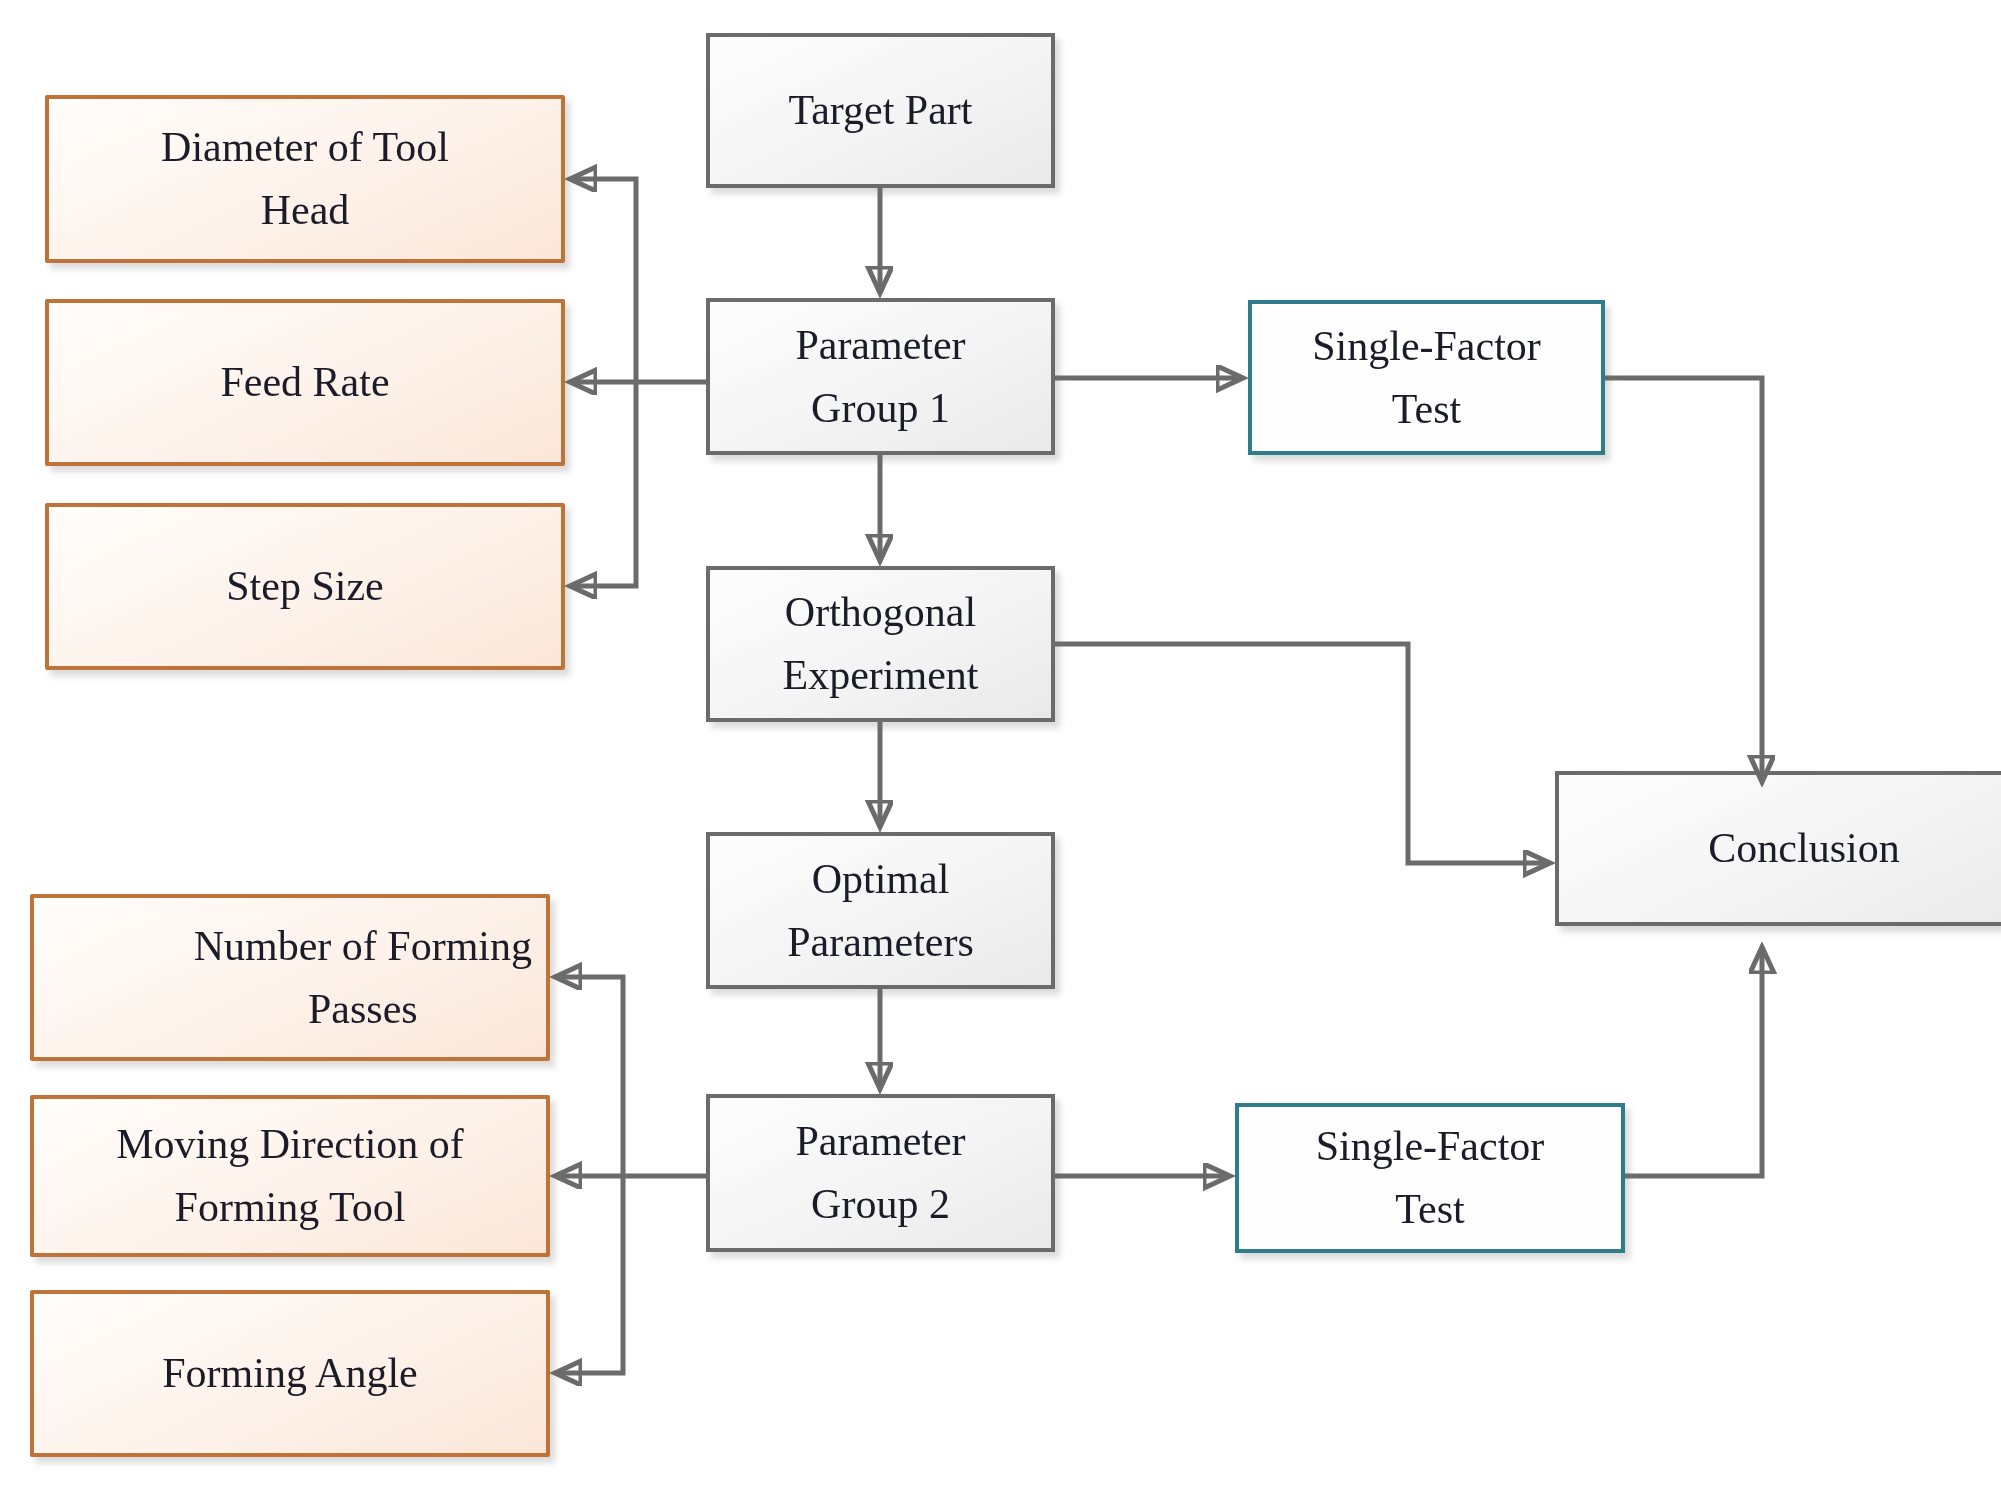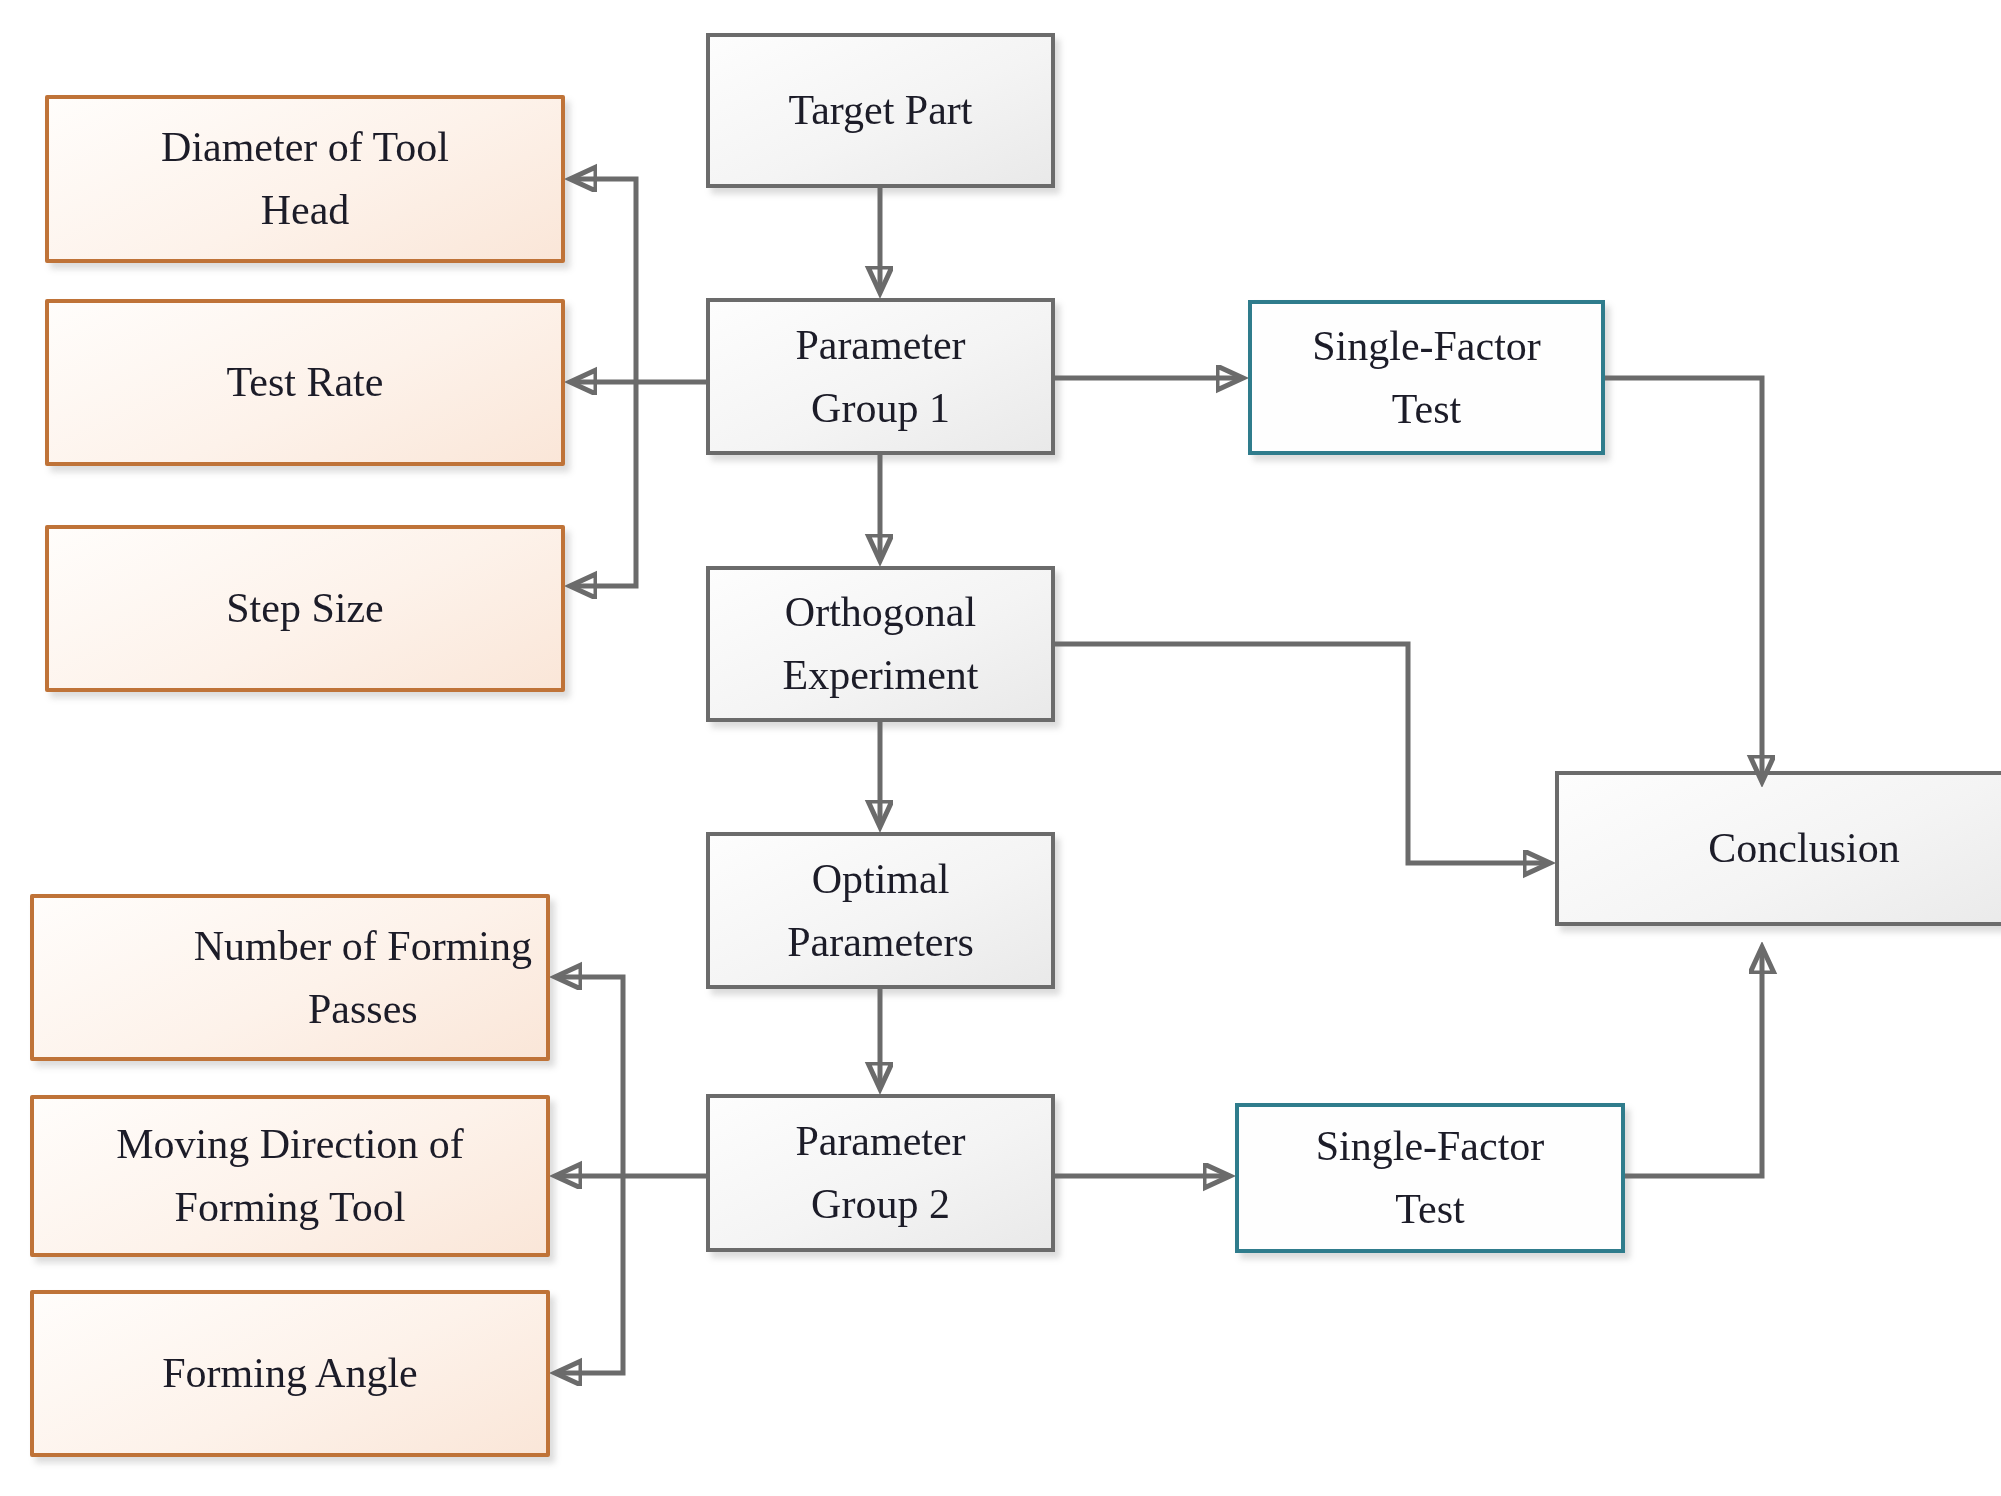--- a/index.html
+++ b/index.html
@@ -54,21 +54,21 @@
   #n-group2        { left: 706px;  top: 1094px; width: 349px; height: 158px; }
 
   
   #n-sft1          { left: 1248px; top: 300px;  width: 357px; height: 155px; }
   #n-sft2          { left: 1235px; top: 1103px; width: 390px; height: 150px; }
   #n-conclusion    { left: 1555px; top: 771px;  width: 498px; height: 155px; }
 
   
   #n-diameter      { left: 45px;   top: 95px;   width: 520px; height: 168px; }
   #n-feedrate      { left: 45px;   top: 299px;  width: 520px; height: 167px; }
-  #n-stepsize      { left: 45px;   top: 503px;  width: 520px; height: 167px; margin-top: 22px; }
+  #n-stepsize      { left: 45px;   top: 503px;  width: 520px; height: 167px; }
 
   
   #n-passes        { left: 30px;   top: 894px;  width: 520px; height: 167px; justify-content: flex-end; }
   #n-movingdir     { left: 30px;   top: 1095px; width: 520px; height: 162px; }
   #n-angle         { left: 30px;   top: 1290px; width: 520px; height: 167px; text-align: center; }
 
   svg.wires {
     position: absolute;
     left: 0; top: 0;
     width: 2001px;
@@ -84,21 +84,21 @@
 </head>
 <body>
 
 <div class="canvas">
 
   <div class="node factor" id="n-diameter">
     <span class="lbl">Diameter of Tool
 Head</span>
   </div>
   <div class="node factor" id="n-feedrate">
-    <span class="lbl">Test Rate</span>
+    <span class="lbl">Feed Rate</span>
   </div>
   <div class="node factor" id="n-stepsize">
     <span class="lbl">Step Size</span>
   </div>
   <div class="node factor" id="n-passes">
     <span class="lbl">Number of Forming
 Passes</span>
   </div>
   <div class="node factor" id="n-movingdir">
     <span class="lbl">Moving Direction of

